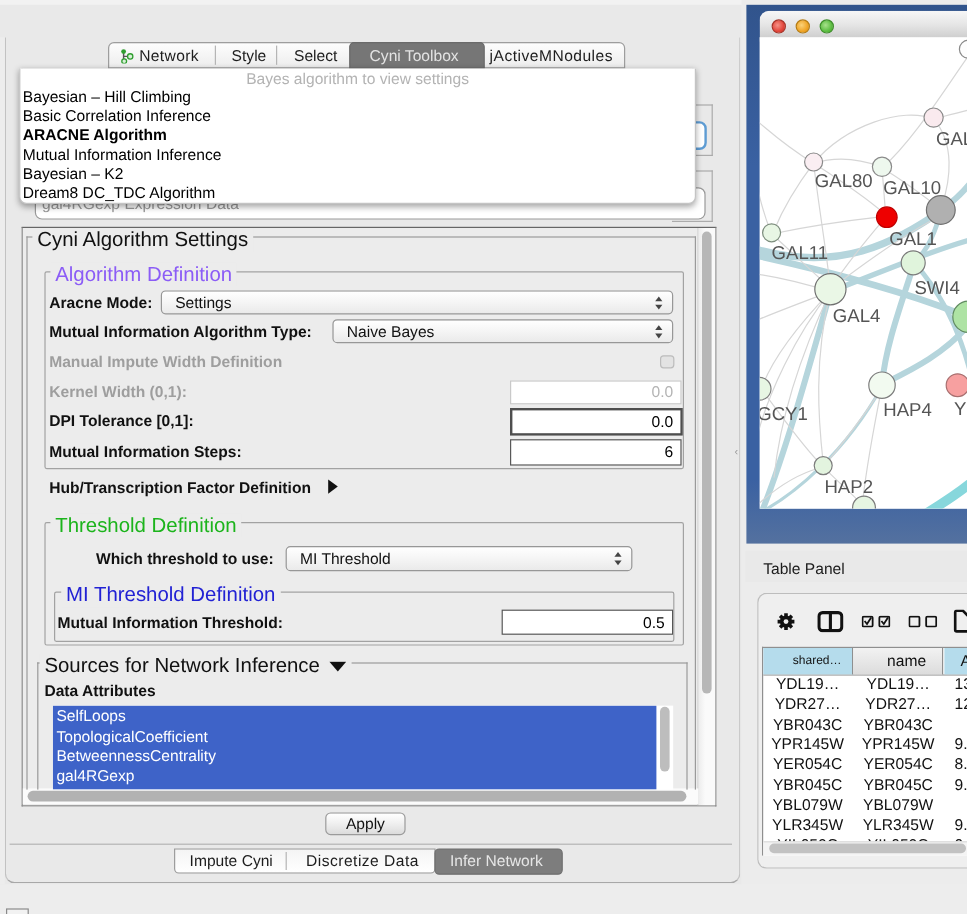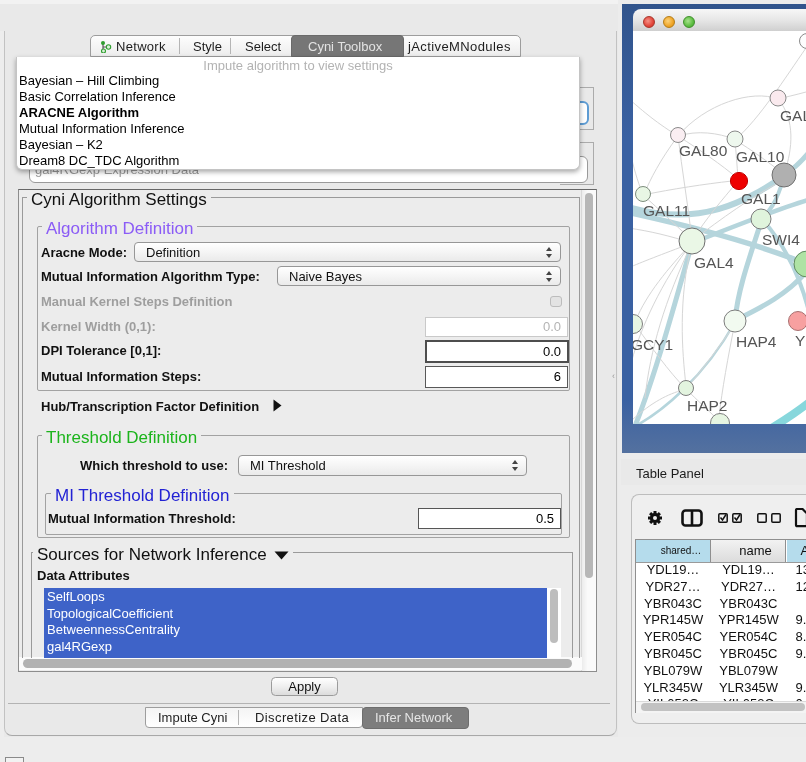--- a/index.html
+++ b/index.html
@@ -49,21 +49,21 @@
   </div>
 
   <div class="ab" style="left:560px;top:87px;width:34px;height:43px;border:1px solid #ababab;border-left:none;box-sizing:border-box;"></div>
   <div class="ab" style="left:545px;top:101px;width:44px;height:24px;border:2.5px solid #5e9cd3;border-radius:6px;background:#fff;box-sizing:border-box;"></div>
   <div class="ab" style="left:560px;top:142px;width:34px;height:43px;border:1px solid #ababab;border-left:none;box-sizing:border-box;"></div>
   <div class="ab" style="left:29px;top:156px;width:559px;height:27px;border:1px solid #9a9a9a;border-radius:6px;background:#fff;box-sizing:border-box;overflow:hidden;">
     <div class="tb" style="left:5px;top:5px;color:#9a9a9a;width:172px;overflow:hidden;">gal4RGexp Expression Data</div>
   </div>
 
   <div class="ab" style="left:16px;top:57px;width:564px;height:113px;background:#fff;border:1px solid #c4c4c4;border-top:none;border-radius:0 0 6px 6px;box-shadow:0 2px 5px rgba(0,0,0,0.35);box-sizing:border-box;">
-    <div class="tb" style="left:0;right:0;top:1px;text-align:center;color:#b3b3b3;">Impute algorithm to view settings</div>
+    <div class="tb" style="left:0;right:0;top:1px;text-align:center;color:#b3b3b3;">Bayes algorithm to view settings</div>
     <div class="tb" style="left:2px;top:16px;line-height:16px;color:#000;">
       Bayesian – Hill Climbing<br>
       Basic Correlation Inference<br>
       <span class="bold">ARACNE Algorithm</span><br>
       Mutual Information Inference<br>
       Bayesian – K2<br>
       Dream8 DC_TDC Algorithm
     </div>
   </div>
 
@@ -79,37 +79,37 @@
   <div id="settings">
 
     <div class="ab" style="left:22px;top:197px;width:558px;height:461px;border:1px solid #9a9a9a;border-bottom:none;box-sizing:border-box;"></div>
     <div class="gtitle" style="left:27px;top:190px;color:#111;background:#ececec;">Cyni Algorithm Settings</div>
 
     <div class="group" style="left:37px;top:226px;width:533px;height:165px;"></div>
     <div class="gtitle" style="left:42px;top:219px;color:#8b5cf6;">Algorithm Definition</div>
 
     <div class="lbl" style="left:41px;top:245px;">Aracne Mode:</div>
     <div class="combo" style="left:134px;top:242px;width:427px;height:20px;">
-      <span class="ct">Definition</span>
+      <span class="ct">Settings</span>
       <span class="carr" style="top:4px;">
           <span class="up"></span>
           <span class="dn"></span>
         </span>
     </div>
 
     <div class="lbl" style="left:41px;top:269px;">Mutual Information Algorithm Type:</div>
     <div class="combo" style="left:277px;top:266px;width:284px;height:20px;">
       <span class="ct">Naive Bayes</span>
       <span class="carr" style="top:4px;">
           <span class="up"></span>
           <span class="dn"></span>
         </span>
     </div>
 
-    <div class="lbl" style="left:41px;top:294px;color:#9e9e9e;">Manual Kernel Steps Definition</div>
+    <div class="lbl" style="left:41px;top:294px;color:#9e9e9e;">Manual Impute Width Definition</div>
     <div class="ab" style="left:550px;top:296px;width:12px;height:11px;border:1px solid #bcbcbc;border-radius:3px;background:#e3e3e3;box-sizing:border-box;"></div>
 
     <div class="lbl" style="left:41px;top:319px;color:#9e9e9e;">Kernel Width (0,1):</div>
     <div class="field" style="left:425px;top:316.5px;width:143px;height:20px;border:1px solid #c9c9c9;color:#b4b4b4;line-height:18px;">0.0</div>
 
     <div class="lbl" style="left:41px;top:343px;">DPI Tolerance [0,1]:</div>
     <div class="field" style="left:425px;top:339.5px;width:144px;height:23px;border:2px solid #4e4e4e;color:#000;line-height:19px;">0.0</div>
 
     <div class="lbl" style="left:41px;top:369px;">Mutual Information Steps:</div>
     <div class="field" style="left:425px;top:366px;width:143px;height:21.5px;border:1px solid #585858;color:#000;line-height:19.5px;">6</div>

